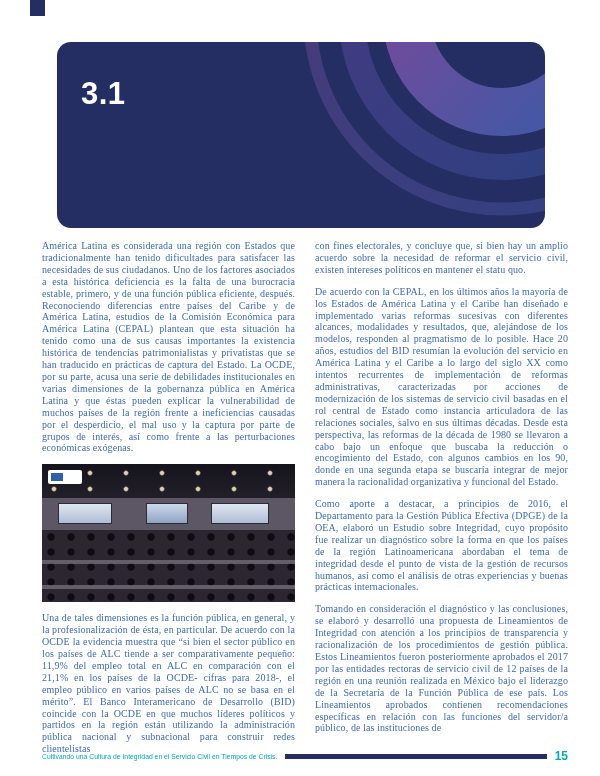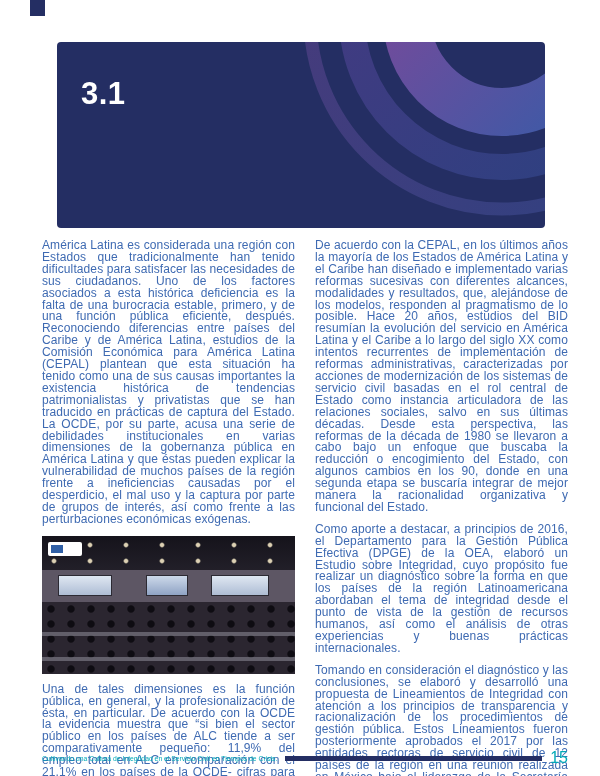--- a/index.html
+++ b/index.html
@@ -7,39 +7,39 @@
   .page {
     position:relative; width:600px; height:776px; background:#ffffff;
     font-family:"Liberation Sans", sans-serif; overflow:hidden; margin:0 auto;
   }
   .corner-tab {
     position:absolute; left:30px; top:0; width:15px; height:16px; background:#242e63;
   }
   
   .header {
     position:absolute; left:57px; top:42px; width:488px; height:186px;
-    background:#242e63; border-radius:4px; overflow:hidden;
+    background:#242e63; border-radius:14px; overflow:hidden;
   }
   .header-deco { position:absolute; right:0; top:0; width:488px; height:186px; }
   .section-number {
     position:absolute; left:24px; top:34px; font-size:31px; font-weight:bold; color:#ffffff;
     letter-spacing:0.5px;
   }
   .section-title {
     position:absolute; left:24px; top:80px; font-size:14.5px; font-weight:bold; color:#ffffff;
     line-height:1.5; white-space:pre-line;
   }
   
   .content {
     position:absolute; left:42px; top:240px; width:526px; display:flex; gap:20px;
   }
   .col { width:253px; }
   .para {
-    font-size:12px; line-height:11.9px; text-align:justify; color:#3e6ab2;
-    margin-bottom:10px; letter-spacing:0.1px;
+    font-size:10px; line-height:11.9px; text-align:justify; color:#3e6ab2;
+    margin-bottom:10px; letter-spacing:0.1px;font-family:Liberation Serif, serif;
   }
   
   .photo {
     position:relative; width:253px; height:138px; overflow:hidden; margin:2px 0 10px 0;
     background:linear-gradient(180deg,#15131b 0%, #2a2731 40%, #332e3a 70%, #1f1c25 100%);
   }
   .photo-ceiling {
     position:absolute; left:0; right:0; top:0; height:34px;
     background:linear-gradient(180deg,#0d0c12,#242029);
     background-image:radial-gradient(circle at 12px 9px, rgba(255,242,205,0.85) 1.5px, rgba(0,0,0,0) 3px);
@@ -69,21 +69,21 @@
   }
   .photo-logo::after {
     content:""; position:absolute; left:3px; top:3px; width:12px; height:8px; background:#2f5fa6;
   }
   
   .footer {
     position:absolute; left:42px; right:32px; top:749px; display:flex; align-items:center; gap:8px;
   }
   .footer-text { color:#00a9b7; font-size:6.8px; white-space:nowrap; }
   .footer-bar  { flex:1; height:5px; background:#242e63; }
-  .page-number { color:#00a9b7; font-size:16px; font-weight:normal; }
+  .page-number { color:#00a9b7; font-size:12px; font-weight:bold; }
 </style>
 </head>
 <body>
 
 <div class="page">
 
   <div class="corner-tab"></div>
 
   <div class="header">
     <svg class="header-deco" viewBox="0 0 488 186" preserveAspectRatio="none" aria-hidden="true">
@@ -119,20 +119,21 @@
         <div class="photo-audience"></div>
         <div class="photo-table t1"></div>
         <div class="photo-table t2"></div>
         <div class="photo-logo"></div>
       </div>
 
       <p class="para">Una de tales dimensiones es la función pública, en general, y la profesionalización de ésta, en particular. De acuerdo con la OCDE la evidencia muestra que “si bien el sector público en los países de ALC tiende a ser comparativamente pequeño: 11,9% del empleo total en ALC en comparación con el 21,1% en los países de la OCDE- cifras para 2018-, el empleo público en varios países de ALC no se basa en el mérito”. El Banco Interamericano de Desarrollo (BID) coincide con la OCDE en que muchos líderes políticos y partidos en la región están utilizando la administración pública nacional y subnacional para construir redes clientelistas</p>
     </div>
 
     <div class="col">
+      <p class="para">con fines electorales, y concluye que, si bien hay un amplio acuerdo sobre la necesidad de reformar el servicio civil, existen intereses políticos en mantener el statu quo.</p>
       <p class="para">De acuerdo con la CEPAL, en los últimos años la mayoría de los Estados de América Latina y el Caribe han diseñado e implementado varias reformas sucesivas con diferentes alcances, modalidades y resultados, que, alejándose de los modelos, responden al pragmatismo de lo posible. Hace 20 años, estudios del BID resumían la evolución del servicio en América Latina y el Caribe a lo largo del siglo XX como intentos recurrentes de implementación de reformas administrativas, caracterizadas por acciones de modernización de los sistemas de servicio civil basadas en el rol central de Estado como instancia articuladora de las relaciones sociales, salvo en sus últimas décadas. Desde esta perspectiva, las reformas de la década de 1980 se llevaron a cabo bajo un enfoque que buscaba la reducción o encogimiento del Estado, con algunos cambios en los 90, donde en una segunda etapa se buscaría integrar de mejor manera la racionalidad organizativa y funcional del Estado.</p>
       <p class="para">Como aporte a destacar, a principios de 2016, el Departamento para la Gestión Pública Efectiva (DPGE) de la OEA, elaboró un Estudio sobre Integridad, cuyo propósito fue realizar un diagnóstico sobre la forma en que los países de la región Latinoamericana abordaban el tema de integridad desde el punto de vista de la gestión de recursos humanos, así como el análisis de otras experiencias y buenas prácticas internacionales.</p>
       <p class="para">Tomando en consideración el diagnóstico y las conclusiones, se elaboró y desarrolló una propuesta de Lineamientos de Integridad con atención a los principios de transparencia y racionalización de los procedimientos de gestión pública. Estos Lineamientos fueron posteriormente aprobados el 2017 por las entidades rectoras de servicio civil de 12 países de la región en una reunión realizada en México bajo el liderazgo de la Secretaría de la Función Pública de ese país. Los Lineamientos aprobados contienen recomendaciones específicas en relación con las funciones del servidor/a público, de las instituciones de</p>
     </div>
 
   </div>
 
   <div class="footer">
     <span class="footer-text">Cultivando una Cultura de Integridad en el Servicio Civil en Tiempos de Crisis.</span>
     <span class="footer-bar"></span>

